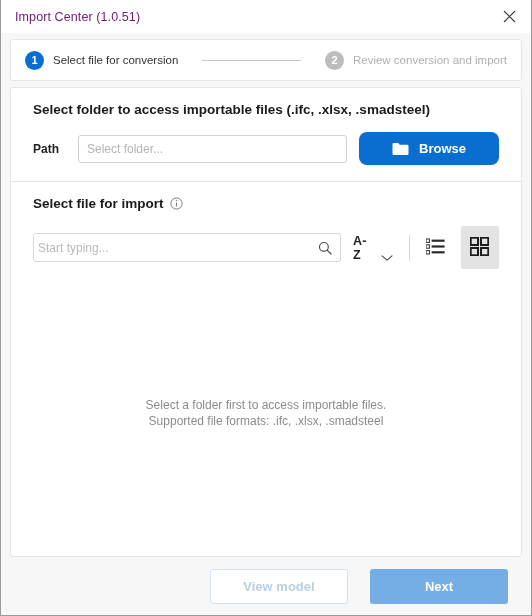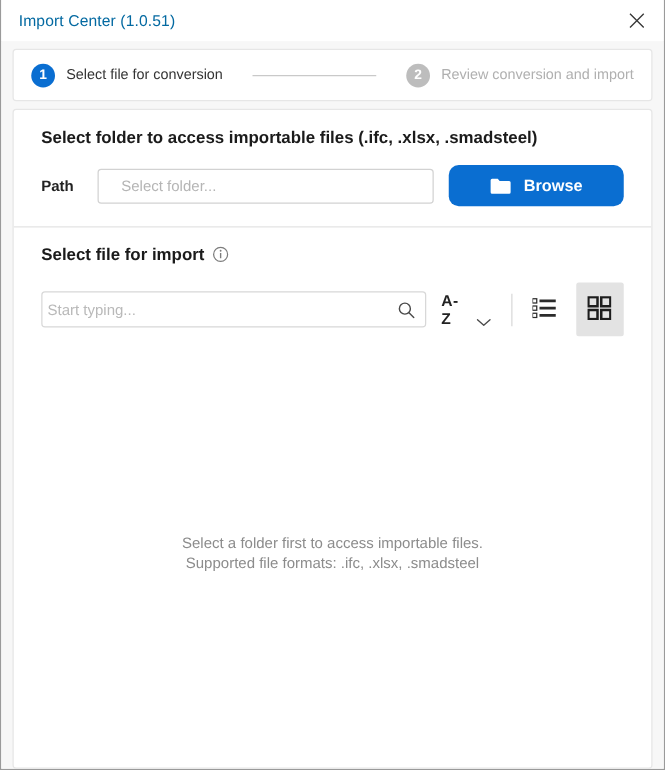--- a/index.html
+++ b/index.html
@@ -33,21 +33,21 @@
     height: 33px;
     min-height: 33px;
     background: #ffffff;
     display: flex;
     align-items: center;
     padding: 0 0 0 14px;
     box-sizing: border-box;
   }
   .titlebar-title {
     font-size: 12.5px;
-    color: #0369a1;
+    color: #701a75;
     letter-spacing: 0.1px;
     flex: 1;
   }
   .close-btn {
     width: 44px;
     height: 32px;
     display: flex;
     align-items: center;
     justify-content: center;
     cursor: pointer;
@@ -158,21 +158,21 @@
   }
   .path-input {
     flex: 1;
     height: 28px;
     border: 1px solid #d2d2d2;
     border-radius: 3px;
     background: #ffffff;
     font-family: "Liberation Sans", sans-serif;
     font-size: 12px;
     color: #333;
-    padding: 0 18px;
+    padding: 0 8px;
     box-sizing: border-box;
     outline: none;
     min-width: 0;
   }
   .path-input::placeholder { color: #b5b5b5; }
 
   .browse-btn {
     margin-left: 12px;
     width: 140px;
     height: 33px;
@@ -432,15 +432,19 @@
 
       <div class="file-area">
         <div class="empty-msg">
           <div>Select a folder first to access importable files.</div>
           <div>Supported file formats: .ifc, .xlsx, .smadsteel</div>
         </div>
       </div>
 
     </div>
 
+    <div class="footer">
+      <button class="btn-secondary">View model</button>
+      <button class="btn-primary">Next</button>
+    </div>
 
   </div>
 </div>
 
 </body></html>

